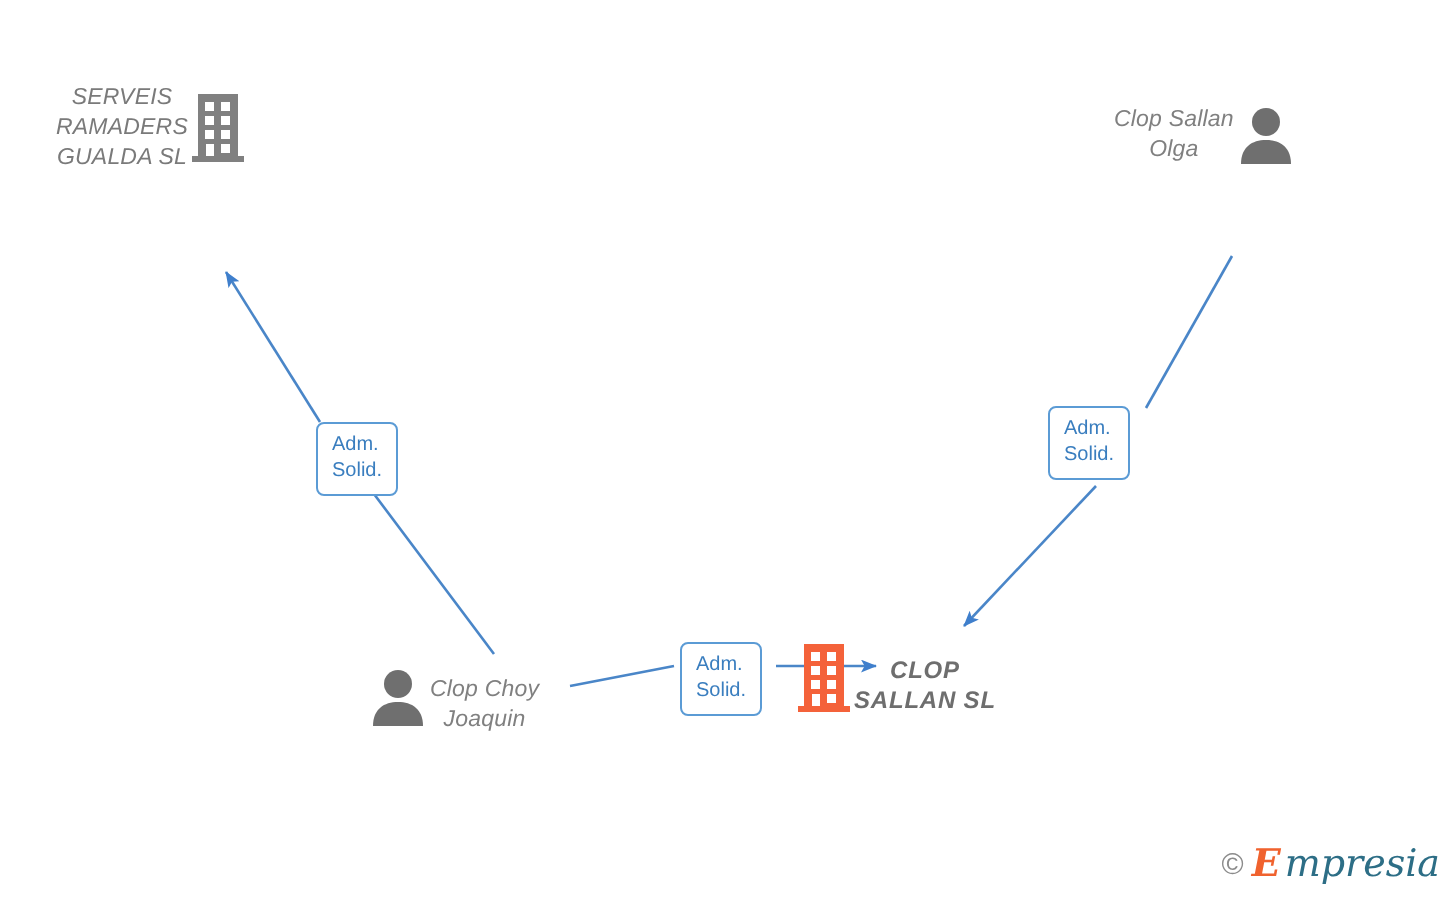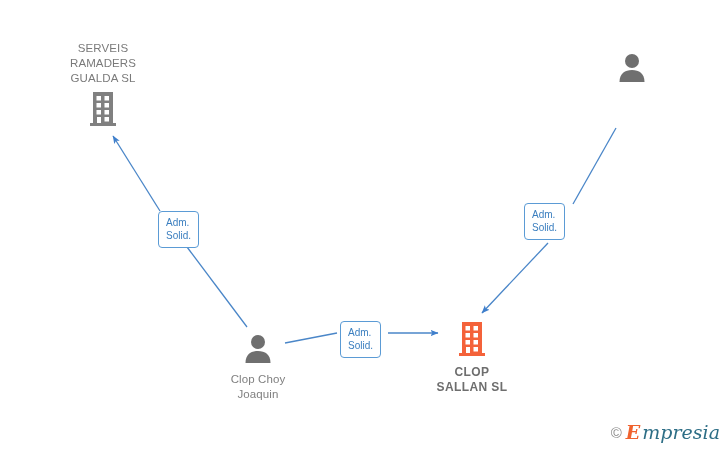--- a/index.html
+++ b/index.html
@@ -20,24 +20,25 @@
   #edges {
     position: absolute;
     left: 0;
     top: 0;
     width: 728px;
     height: 450px;
   }
   .node {
     position: absolute;
     display: flex;
-    flex-direction: column;
+    flex-direction: row;
     align-items: center;
     width: 150px;
     margin-left: -75px;
+    font-style: italic;
   }
   .node-label {
     font-size: 11.5px;
     line-height: 15px;
     text-align: center;
     color: #808080;
     white-space: pre-line;
     letter-spacing: 0.1px;
   }
   .node-label.company {
@@ -131,20 +132,22 @@
         <rect x="16.5" y="13" width="4.5" height="4.5" fill="#ffffff"></rect>
         <rect x="8.5" y="20" width="4.5" height="4.5" fill="#ffffff"></rect>
         <rect x="16.5" y="20" width="4.5" height="4.5" fill="#ffffff"></rect>
         <rect x="9" y="27" width="4" height="6" fill="#ffffff"></rect>
         <rect x="16.5" y="27" width="4.5" height="4.5" fill="#ffffff"></rect>
       </svg>
     </span>
   </div>
 
   <div class="node" style="left:632px; top:46px;">
+    <div class="node-label">Clop Sallan
+Olga</div>
     <span class="node-icon" style="margin-top:6px;">
       <svg width="32" height="32" viewBox="0 0 32 32" xmlns="http://www.w3.org/2000/svg">
         <circle cx="16" cy="9" r="7" fill="#6f6f6f"></circle>
         <path d="M3.5 30 C3.5 21.5 9 18 16 18 C23 18 28.5 21.5 28.5 30 Z" fill="#6f6f6f"></path>
       </svg>
     </span>
   </div>
 
   <div class="node" style="left:258px; top:333px;">
     <span class="node-icon">

